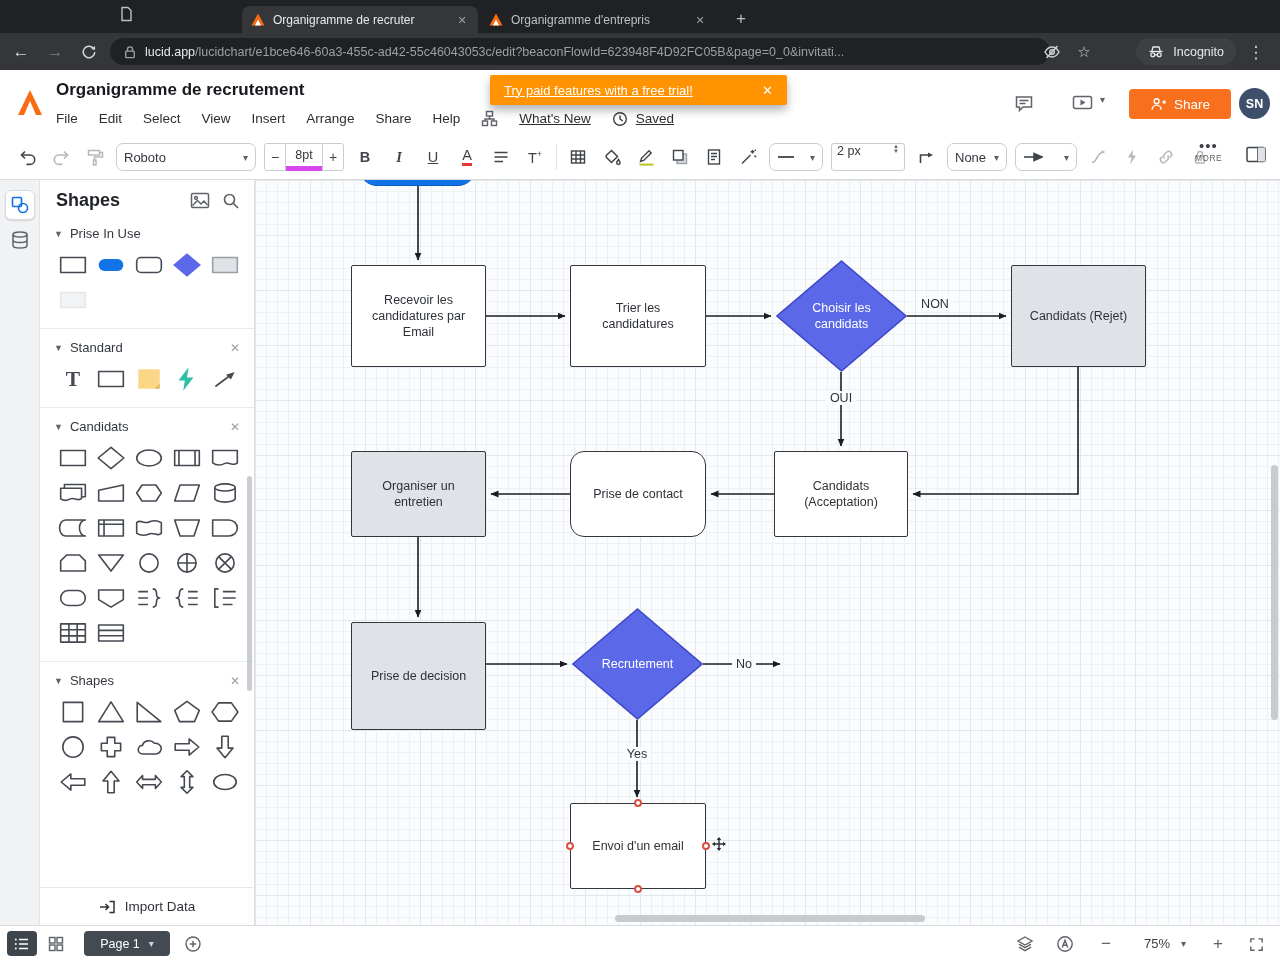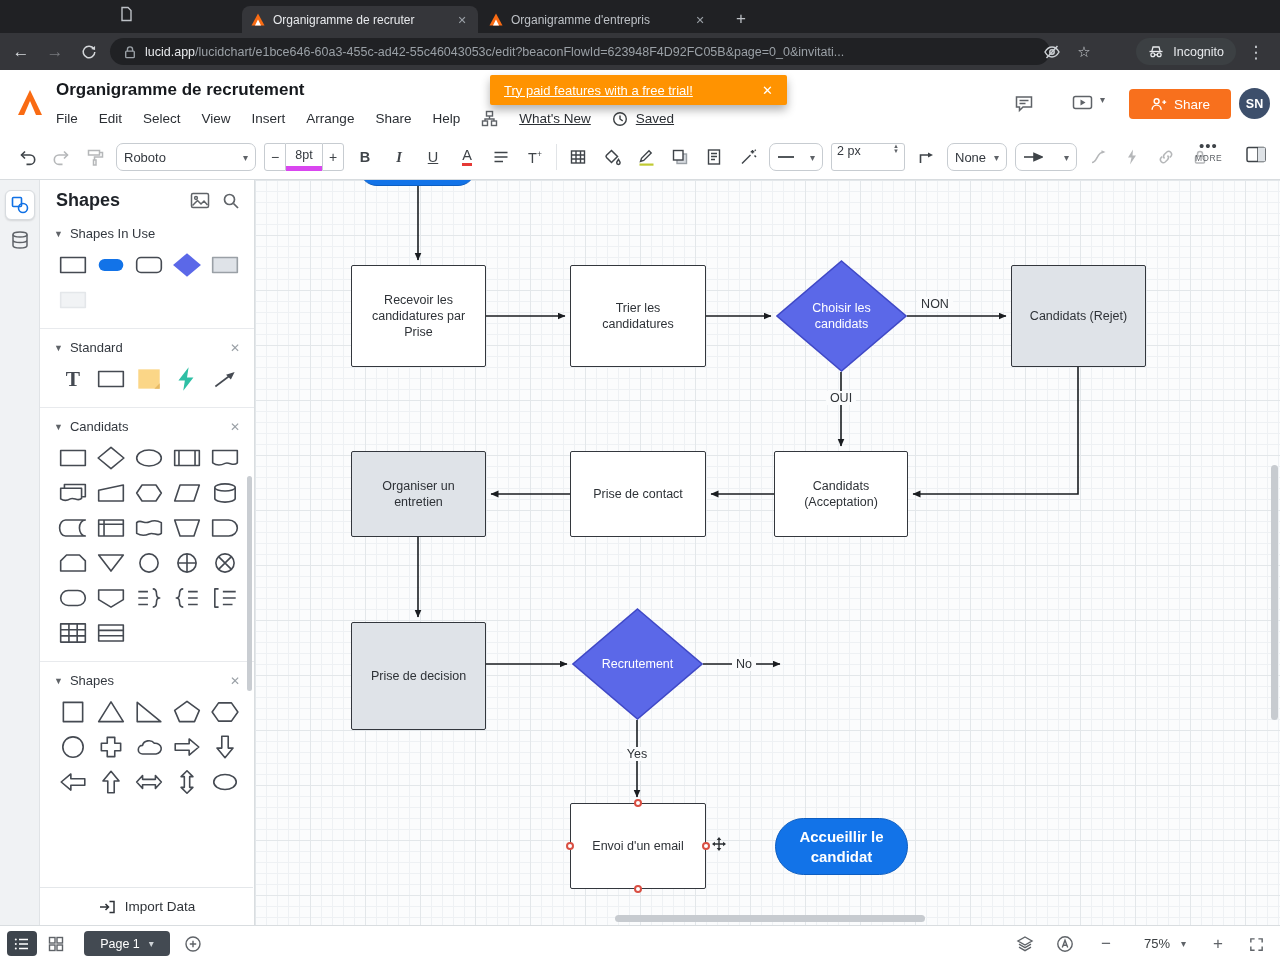--- a/index.html
+++ b/index.html
@@ -455,21 +455,21 @@
       <span class="ph-ic">
         <svg width="18" height="18" viewBox="0 0 18 18" fill="none" stroke="#5f6368" stroke-width="1.7">
             <circle cx="7.5" cy="7.5" r="5"></circle>
             <path d="M11.5 11.5 L16 16"></path>
           </svg>
       </span>
     </div>
     <div id="palette">
         <div class="sec-head">
           <span class="sec-caret">▼</span>
-          <span>Shapes In Use</span>
+          <span>Prise In Use</span>
         </div>
         <div class="sec-grid">
           <div class="sec-cell">
             <svg width="30" height="26" viewBox="0 0 28 24" fill="#fff" stroke="#454a52" stroke-width="1.5" stroke-linejoin="round">
               <rect x="2.5" y="5" width="23" height="14"></rect>
             </svg>
           </div>
           <div class="sec-cell">
             <svg width="30" height="26" viewBox="0 0 28 24" fill="#fff" stroke="#454a52" stroke-width="1.5" stroke-linejoin="round">
               <rect x="2.5" y="6.5" width="23" height="11" rx="5.5" fill="#1273e8" stroke="none"></rect>
@@ -801,38 +801,38 @@
         </g>
     </svg>
     <div class="hscroll"></div>
     <div class="vscroll"></div>
   <div class="edgelabel" style="left: 680px; top: 124px;">NON</div>
       <div class="edgelabel" style="left: 586px; top: 218px;">OUI</div>
       <div class="edgelabel" style="left: 489px; top: 484px;">No</div>
       <div class="edgelabel" style="left: 382px; top: 574px;">Yes</div>
       <div class="node pill" style="left: 104px; top: -30px; width: 117px; height: 36px;"></div>
       <div class="node" style="left: 96px; top: 85px; width: 135px; height: 102px;">
-        <span>Recevoir les candidatures par Prise</span>
+        <span>Recevoir les candidatures par Email</span>
       </div>
       <div class="node" style="left: 315px; top: 85px; width: 136px; height: 102px;">
         <span>Trier les candidatures</span>
       </div>
       <div class="dia" style="left: 521px; top: 80px; width: 131px; height: 112px; position: absolute;">
         <svg width="131" height="112">
           <polygon points="65.5,1 130,56 65.5,111 1,56" fill="#5b68e8" stroke="#3f48c6" stroke-width="1.5"></polygon>
         </svg>
         <span class="dtext">Choisir les candidats</span>
       </div>
       <div class="node gray" style="left: 756px; top: 85px; width: 135px; height: 102px;">
         <span>Candidats (Rejet)</span>
       </div>
       <div class="node" style="left: 519px; top: 271px; width: 134px; height: 86px;">
         <span>Candidats (Acceptation)</span>
       </div>
-      <div class="node" style="left: 315px; top: 271px; width: 136px; height: 86px;">
+      <div class="node" style="left: 315px; top: 271px; width: 136px; height: 86px; border-radius: 14px;">
         <span>Prise de contact</span>
       </div>
       <div class="node gray" style="left: 96px; top: 271px; width: 135px; height: 86px;">
         <span>Organiser un entretien</span>
       </div>
       <div class="node gray" style="left: 96px; top: 442px; width: 135px; height: 108px;">
         <span>Prise de decision</span>
       </div>
       <div class="dia" style="left: 317px; top: 428px; width: 131px; height: 112px; position: absolute;">
         <svg width="131" height="112">
@@ -844,23 +844,20 @@
         <span>Envoi d'un email</span>
       </div>
       <div class="port" style="left: 383px; top: 623px;"></div>
       <div class="port" style="left: 383px; top: 709px;"></div>
       <div class="port" style="left: 315px; top: 666px;"></div>
       <div class="port" style="left: 451px; top: 666px;"></div>
       <div class="moveico" style="left: 464px; top: 666px;"><svg width="16" height="16" viewBox="0 0 16 16">
           <path d="M8 1 L10.3 3.9 H5.7 Z M8 15 L5.7 12.1 H10.3 Z M1 8 L3.9 5.7 V10.3 Z M15 8 L12.1 10.3 V5.7 Z" fill="#2b2f33"></path>
           <path d="M8 3 V13 M3 8 H13" stroke="#2b2f33" stroke-width="1.4"></path>
         </svg></div>
-      <div class="node pill" style="left: 520px; top: 638px; width: 133px; height: 57px;">
-        <span>Accueillir le candidat</span>
-      </div>
     </div>
 
   <div class="bottombar">
     <div class="bb-tile">
       <svg width="16" height="14" viewBox="0 0 16 14" fill="none" stroke="#fff" stroke-width="1.4">
           <path d="M5 2.5 h9 M5 7 h9 M5 11.5 h9"></path>
           <circle cx="1.8" cy="2.5" r="1" fill="#fff" stroke="none"></circle>
           <circle cx="1.8" cy="7" r="1" fill="#fff" stroke="none"></circle>
           <circle cx="1.8" cy="11.5" r="1" fill="#fff" stroke="none"></circle>
         </svg>

